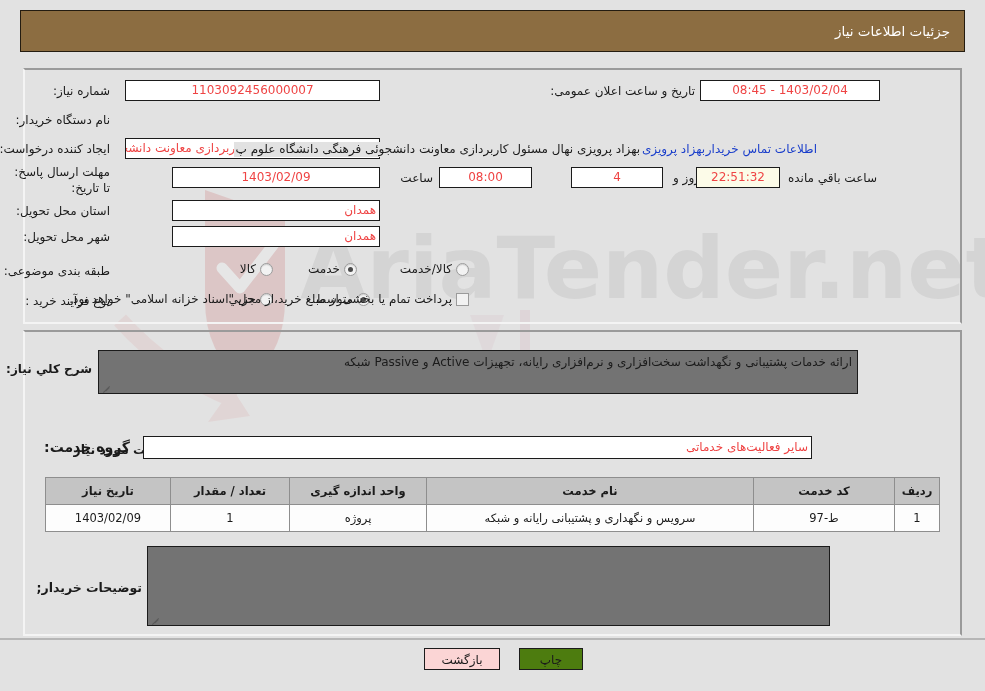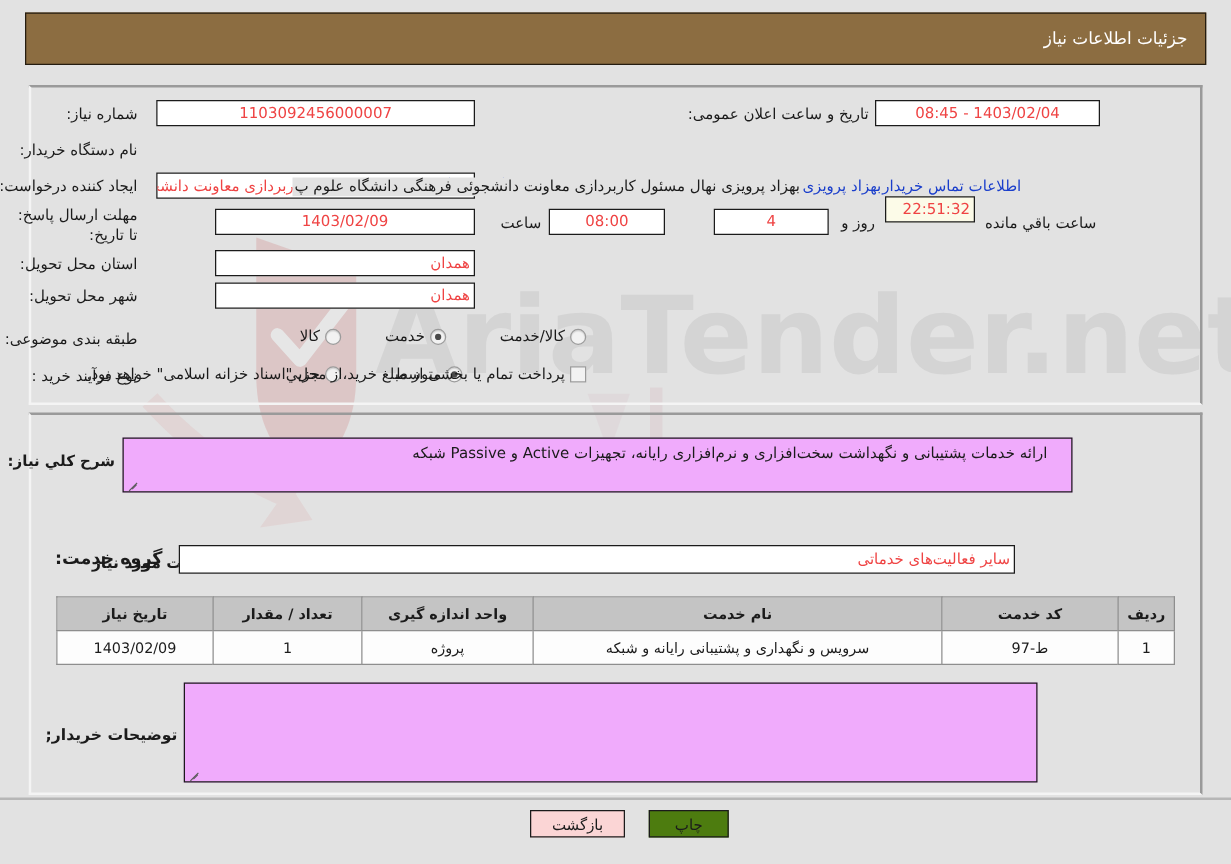--- a/index.html
+++ b/index.html
@@ -136,26 +136,26 @@
     background: #f2f2f2;
     border: 1px solid #9b9b9b;
     box-sizing: border-box;
     flex: none;
   }
 
   
   .ta {
     position: absolute;
     box-sizing: border-box;
-    background: #f0abfc;
+    background: #737373;
     border: 1px solid #1b1b1b;
     z-index: 3;
     font-size: 12px;
     color: #1b1b1b;
-    padding: 3px 19px 0 5px;
+    padding: 3px 5px 0 5px;
     overflow: hidden;
     line-height: 16px;
   }
   .ta .grip {
     position: absolute;
     left: 2px; bottom: 1px;
     width: 10px; height: 10px;
     z-index: 4;
   }
   .ta .grip::before {
@@ -278,21 +278,21 @@
   <div class="lbl" style="right:280px; top:142px; color:#1a3ecb;">بهزاد پرویزی نهال مسئول کاربردازی معاونت دانشجوئی فرهنگی دانشگاه علوم پ</div>
   <div class="lbl" style="right:345px; top:142px; background:#e2e2e2; padding-left:2px;">بهزاد پرویزی نهال مسئول کاربردازی معاونت دانشجوئی فرهنگی دانشگاه علوم پ</div>
   <a class="link" style="position:absolute; right:168px; top:142px; z-index:4;">اطلاعات تماس خریدار</a>
 
   <div class="lbl" style="right:875px; top:164px; white-space:normal; width:98px; text-align:right; line-height:16px;">مهلت ارسال پاسخ: تا تاریخ:</div>
   <div class="fld c" style="right:605px; top:167px; width:208px;">1403/02/09</div>
   <div class="lbl" style="right:552px; top:171px;">ساعت</div>
   <div class="fld c" style="right:453px; top:167px; width:93px;">08:00</div>
   <div class="fld c" style="right:322px; top:167px; width:92px;">4</div>
   <div class="lbl" style="right:285px; top:171px;">روز و</div>
-  <div class="fld c timer" style="right:205px; top:157px; width:72px;text-align:right;">22:51:32</div>
+  <div class="fld c timer" style="right:205px; top:167px; width:84px;">22:51:32</div>
   <div class="lbl" style="right:108px; top:171px;">ساعت باقي مانده</div>
 
   <div class="lbl" style="right:875px; top:204px;">استان محل تحویل:</div>
   <div class="fld r" style="right:605px; top:200px; width:208px;">همدان</div>
 
   <div class="lbl" style="right:875px; top:230px;">شهر محل تحویل:</div>
   <div class="fld r" style="right:605px; top:226px; width:208px;">همدان</div>
 
   <div class="lbl" style="right:875px; top:264px;">طبقه بندی موضوعی:</div>
   <div class="radio-wrap" style="right:712px; top:262px;">

